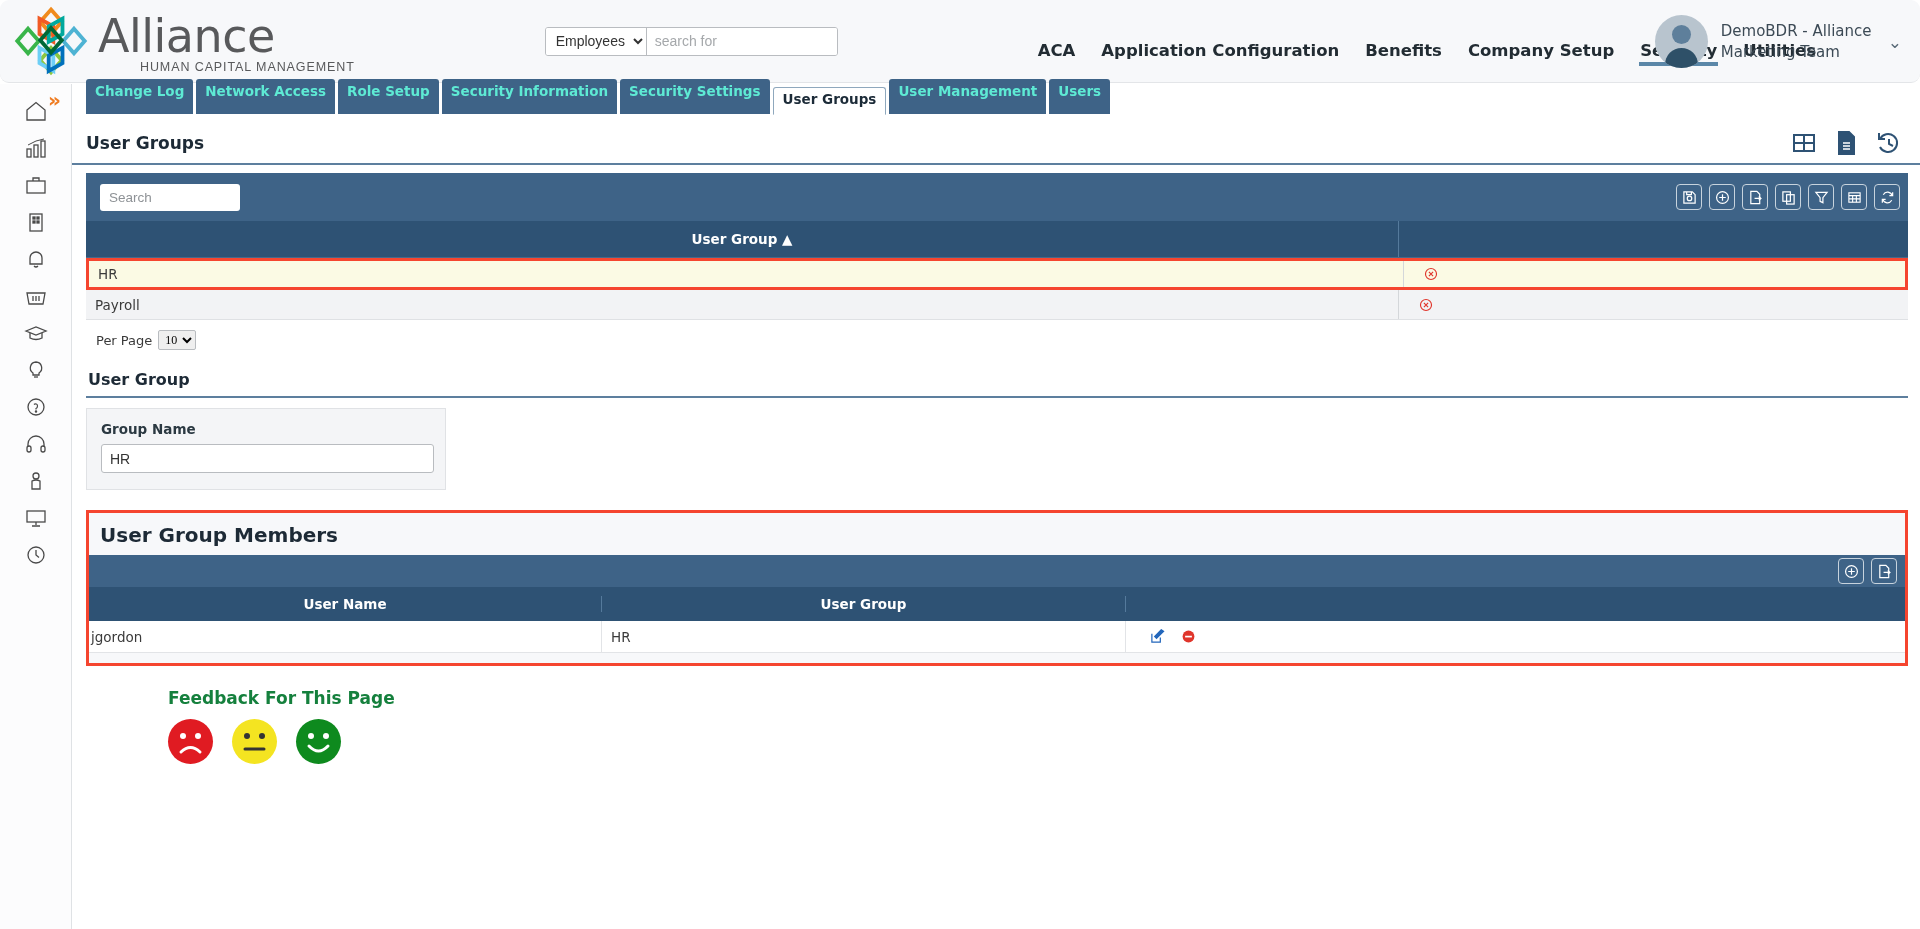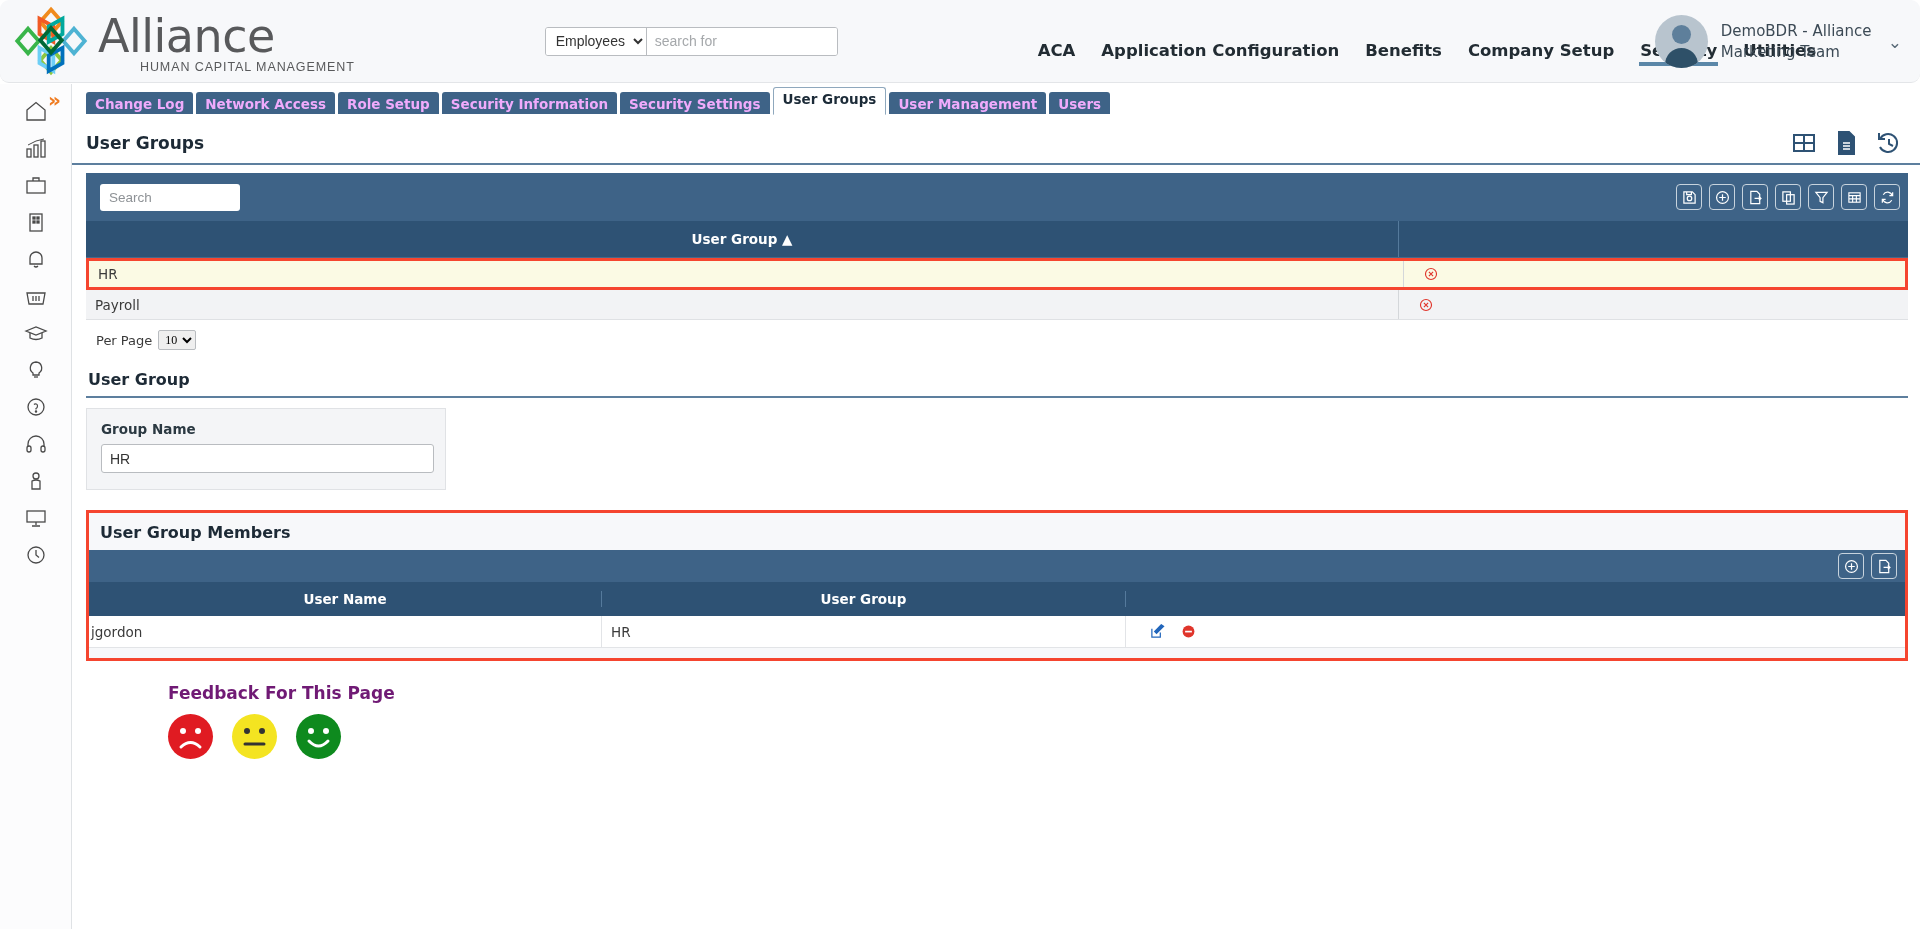--- a/index.html
+++ b/index.html
@@ -106,22 +106,22 @@
   }
 
   
   .content { position: absolute; left: 72px; top: 84px; right: 0; bottom: 0; background: #fff; }
 
   .tabbar {
     display: flex; align-items: flex-end; gap: 3px;
     padding: 4px 0 0 14px; height: 30px; background: #fff;
   }
   .tab {
-    background: #3e6387; color: #f0abfc; font-size: 13.5px; font-weight: bold;
-    padding: 5px 9px 1px; border-radius: 3px 3px 0 0; cursor: pointer;
+    background: #3e6387; color: #5eead4; font-size: 13.5px; font-weight: bold;
+    padding: 5px 9px 14px; border-radius: 3px 3px 0 0; cursor: pointer;
     white-space: nowrap; line-height: 1.15;
     font-family: "DejaVu Sans", sans-serif;
   }
   .tab.active {
     background: #fff; color: #1c2b38;
     border: 1px solid #8fa8bd; border-bottom: 1px solid #fff;
     padding: 4px 9px 6px; position: relative; top: 1px;
   }
 
   .page-head {
@@ -206,21 +206,21 @@
     width: 333px; height: 29px; border: 1px solid #b9bcc0; border-radius: 3px;
     background: #fff; font-size: 14px; color: #333; padding: 0 8px; outline: none;
     font-family: "Liberation Sans", sans-serif;
   }
 
   .members-wrap {
     margin: 20px 12px 0 14px; border: 3px solid #f5452f; background: #f7f8fa;
     padding: 6px 0 10px;
   }
   .members-title {
-    font-size: 16px; font-weight: bold; color: #1d2a36; padding: 4px 0 8px 11px;
+    font-size: 20px; font-weight: bold; color: #1d2a36; padding: 4px 0 8px 11px;
     font-family: "DejaVu Sans", sans-serif;
   }
   .m-toolbar {
     background: #3e6387; height: 32px; display: flex; align-items: center;
     justify-content: flex-end; padding-right: 8px; gap: 7px;
   }
   .m-head {
     background: #2e5274; color: #fff; height: 34px; display: flex;
     align-items: center; font-size: 13.5px; font-weight: bold;
     font-family: "DejaVu Sans", sans-serif;
@@ -232,21 +232,21 @@
     height: 32px; display: flex; align-items: center; background: #fff;
     font-size: 13.5px; color: #3a3a3a; border-bottom: 1px solid #e2e4e7;
     font-family: "DejaVu Sans", sans-serif;
   }
   .mr-1 { width: 513px; padding-left: 2px; border-right: 1px solid #e2e4e7; height: 100%; display: flex; align-items: center; }
   .mr-2 { width: 524px; padding-left: 9px; border-right: 1px solid #e2e4e7; height: 100%; display: flex; align-items: center; }
   .mr-3 { flex: 1; display: flex; align-items: center; gap: 16px; padding-left: 24px; }
 
   .feedback { margin: 22px 0 0 96px; }
   .fb-title {
-    font-size: 17px; font-weight: bold; color: #701a75; margin-bottom: 11px;
+    font-size: 17px; font-weight: bold; color: #15803d; margin-bottom: 11px;
     font-family: "DejaVu Sans", sans-serif;
   }
   .faces { display: flex; gap: 19px; }
   .face { width: 45px; height: 45px; border-radius: 50%; cursor: pointer; position: relative; }
   .face.sad { background: #e01b22; }
   .face.neutral { background: #f4e421; }
   .face.happy { background: #0e8a1e; }
 </style>
 </head>
 <body>

